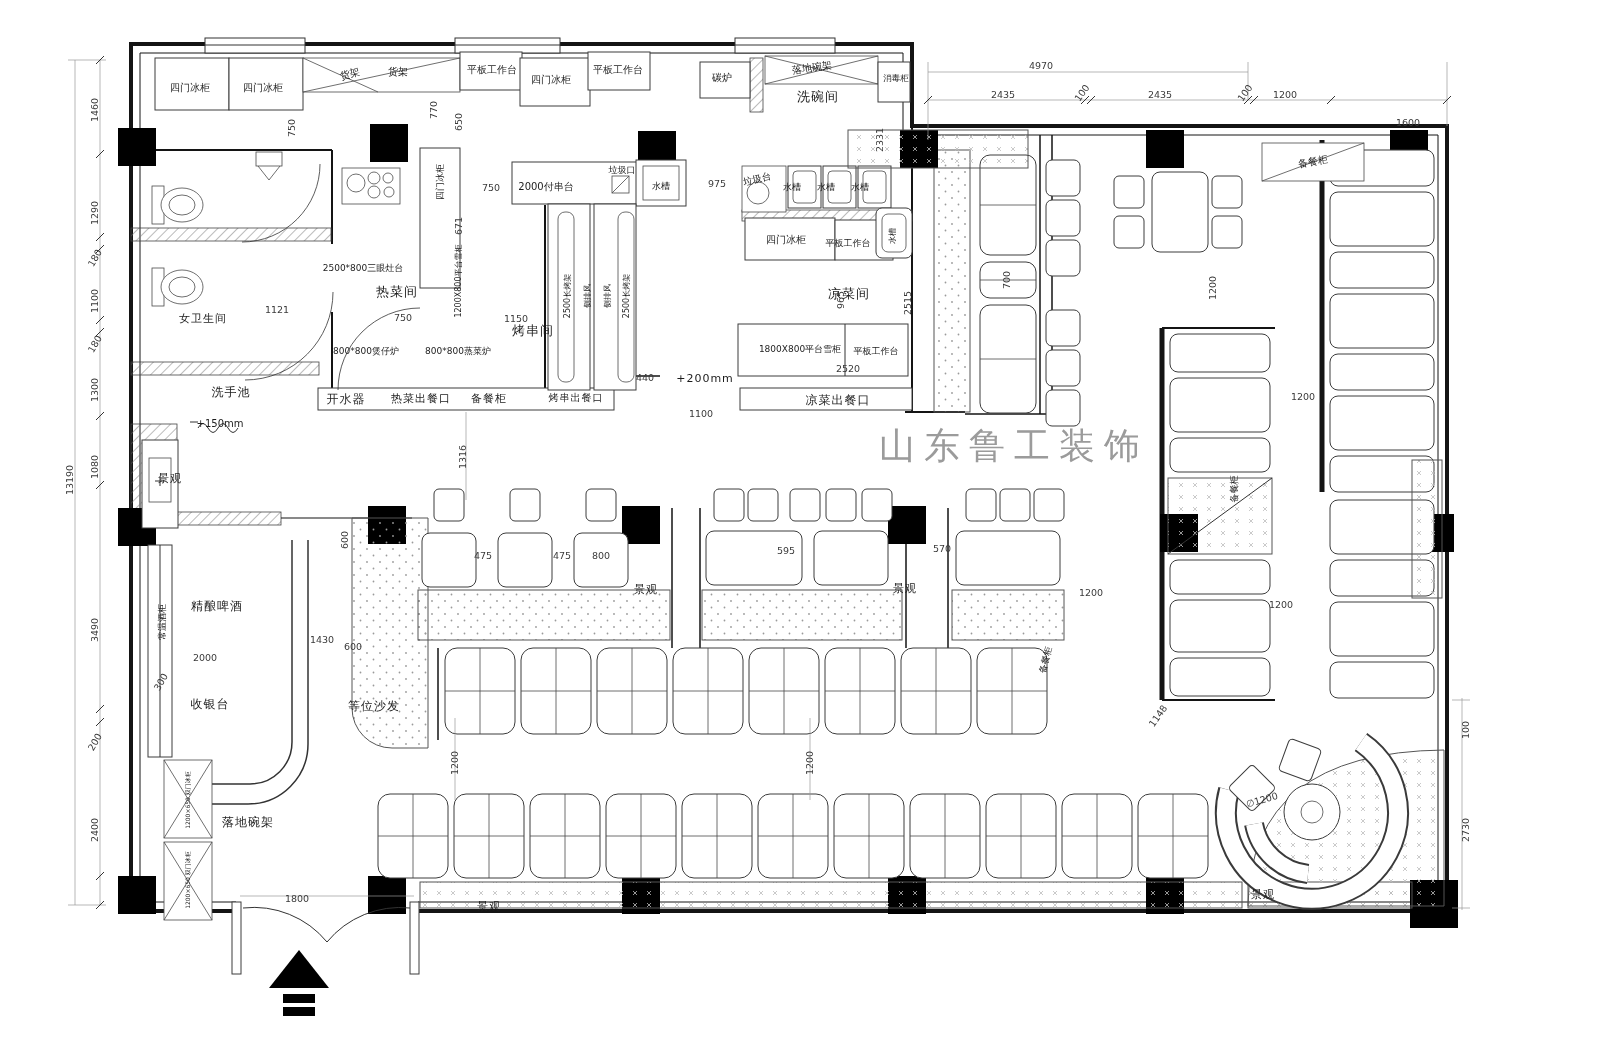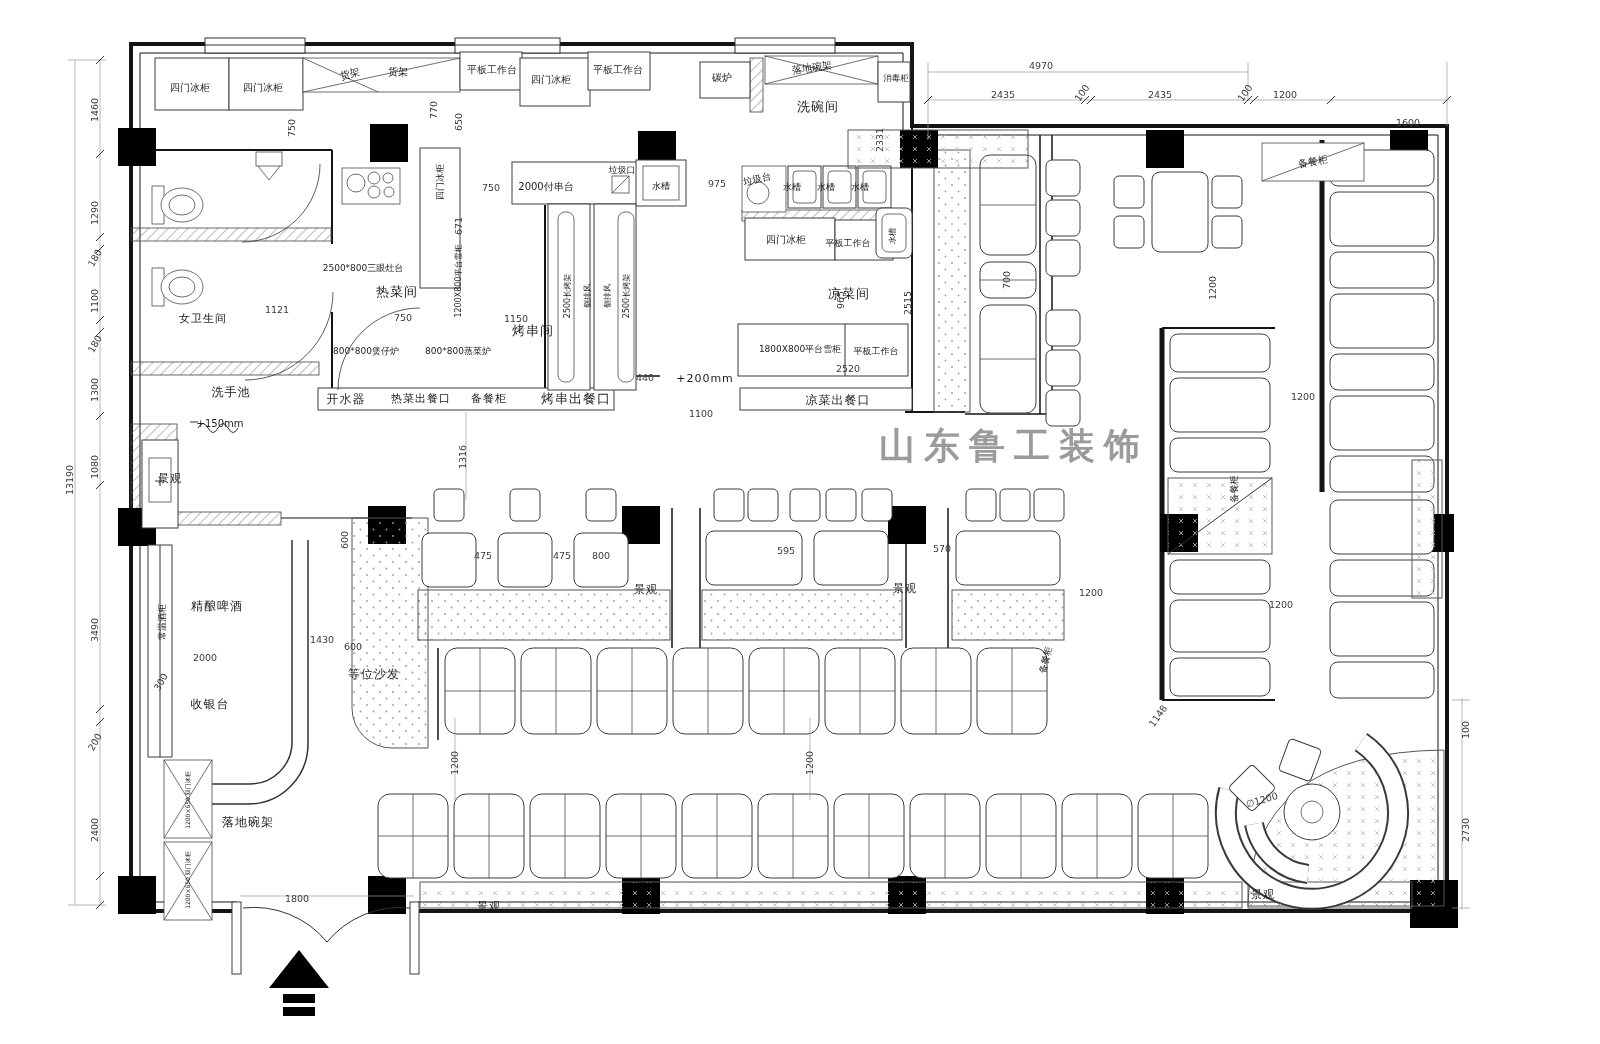--- a/index.html
+++ b/index.html
@@ -4,21 +4,21 @@
 <style>
   html,body{margin:0;padding:0;background:#e8e8e8;}
   .plan{position:relative;width:1600px;height:1044px;background:#ffffff;overflow:hidden;
         font-family:"DejaVu Sans",sans-serif;}
   .plan svg{position:absolute;left:0;top:0;}
   #labels{position:absolute;left:0;top:0;width:100%;height:100%;pointer-events:none;}
   .lbl{position:absolute;white-space:nowrap;color:#1c1c1c;line-height:1;}
   .l-e{font-size:10px;}
   .l-rm{font-size:13px;letter-spacing:1px;}
   .l-d{font-size:9.5px;color:#3a3a3a;}
-  .l-wm{font-size:36px;font-weight:bold;color:#9b9b9b;letter-spacing:9px;}
+  .l-wm{font-size:36px;font-weight:normal;color:#9b9b9b;letter-spacing:9px;}
   
   .w{stroke:#141414;fill:none;}
   .w2{stroke:#333;fill:none;}
   .eq{fill:#fff;stroke:#3c3c3c;stroke-width:1;}
   .eqt{fill:#fff;stroke:#4a4a4a;stroke-width:0.8;}
   .ht{fill:url(#hatch);stroke:#444;stroke-width:0.8;}
   .dt{fill:url(#dots);stroke:#555;stroke-width:1;}
   .xs{fill:url(#xpat);stroke:#555;stroke-width:1;}
   .col{fill:#000;}
   .dim{stroke:#999;stroke-width:0.7;fill:none;}
@@ -373,21 +373,21 @@
       <div class="lbl l-e" style="left: 190px; top: 88px; transform: translate(-50%, -50%);">四门冰柜</div>
       <div class="lbl l-e" style="left: 263px; top: 88px; transform: translate(-50%, -50%);">四门冰柜</div>
       <div class="lbl l-e" style="left: 350px; top: 74px; transform: translate(-50%, -50%) rotate(-16deg);">货架</div>
       <div class="lbl l-e" style="left: 398px; top: 72px; transform: translate(-50%, -50%);">货架</div>
       <div class="lbl l-e" style="left: 492px; top: 70px; transform: translate(-50%, -50%);">平板工作台</div>
       <div class="lbl l-e" style="left: 551px; top: 80px; transform: translate(-50%, -50%);">四门冰柜</div>
       <div class="lbl l-e" style="left: 618px; top: 70px; transform: translate(-50%, -50%);">平板工作台</div>
       <div class="lbl l-e" style="left: 722px; top: 78px; transform: translate(-50%, -50%);">碳炉</div>
       <div class="lbl l-e" style="left: 812px; top: 68px; transform: translate(-50%, -50%) rotate(-8deg);">落地碗架</div>
       <div class="lbl l-e" style="font-size: 8.5px; left: 896px; top: 78px; transform: translate(-50%, -50%);">消毒柜</div>
-      <div class="lbl l-rm" style="left: 818px; top: 106px; transform: translate(-50%, -50%);">洗碗间</div>
+      <div class="lbl l-rm" style="left: 818px; top: 96px; transform: translate(-50%, -50%);">洗碗间</div>
       <div class="lbl l-e" style="font-size: 9px; left: 622px; top: 170px; transform: translate(-50%, -50%);">垃圾口</div>
       <div class="lbl l-e" style="font-size: 9px; left: 661px; top: 186px; transform: translate(-50%, -50%);">水槽</div>
       <div class="lbl l-e" style="left: 546px; top: 187px; transform: translate(-50%, -50%);">2000付串台</div>
       <div class="lbl l-e" style="font-size: 9px; left: 440px; top: 182px; transform: translate(-50%, -50%) rotate(-90deg);">四门冰柜</div>
       <div class="lbl l-e" style="font-size: 9.5px; left: 757px; top: 179px; transform: translate(-50%, -50%) rotate(-14deg);">垃圾台</div>
       <div class="lbl l-e" style="font-size: 9px; left: 792px; top: 187px; transform: translate(-50%, -50%);">水槽</div>
       <div class="lbl l-e" style="font-size: 9px; left: 826px; top: 187px; transform: translate(-50%, -50%);">水槽</div>
       <div class="lbl l-e" style="font-size: 9px; left: 860px; top: 187px; transform: translate(-50%, -50%);">水槽</div>
       <div class="lbl l-e" style="left: 786px; top: 240px; transform: translate(-50%, -50%);">四门冰柜</div>
       <div class="lbl l-e" style="font-size: 9px; left: 848px; top: 243px; transform: translate(-50%, -50%);">平板工作台</div>
@@ -401,34 +401,34 @@
       <div class="lbl l-e" style="font-size: 8px; left: 568px; top: 296px; transform: translate(-50%, -50%) rotate(-90deg);">2500长烤架</div>
       <div class="lbl l-e" style="font-size: 8px; left: 588px; top: 296px; transform: translate(-50%, -50%) rotate(-90deg);">侧排风</div>
       <div class="lbl l-e" style="font-size: 8px; left: 608px; top: 296px; transform: translate(-50%, -50%) rotate(-90deg);">侧排风</div>
       <div class="lbl l-e" style="font-size: 8px; left: 627px; top: 296px; transform: translate(-50%, -50%) rotate(-90deg);">2500长烤架</div>
       <div class="lbl l-rm" style="left: 849px; top: 293px; transform: translate(-50%, -50%);">凉菜间</div>
       <div class="lbl l-e" style="font-size: 9px; left: 800px; top: 349px; transform: translate(-50%, -50%);">1800X800平台雪柜</div>
       <div class="lbl l-e" style="font-size: 9px; left: 876px; top: 351px; transform: translate(-50%, -50%);">平板工作台</div>
       <div class="lbl l-rm" style="font-size: 12px; left: 346px; top: 399px; transform: translate(-50%, -50%);">开水器</div>
       <div class="lbl l-rm" style="font-size: 11px; left: 421px; top: 398px; transform: translate(-50%, -50%);">热菜出餐口</div>
       <div class="lbl l-rm" style="font-size: 11px; left: 489px; top: 398px; transform: translate(-50%, -50%);">备餐柜</div>
-      <div class="lbl l-rm" style="font-size: 13px; left: 576px; top: 398px; transform: translate(-50%, -50%);">烤串出餐口</div>
+      <div class="lbl l-rm" style="font-size: 10px; left: 576px; top: 398px; transform: translate(-50%, -50%);">烤串出餐口</div>
       <div class="lbl l-rm" style="font-size: 12px; left: 838px; top: 400px; transform: translate(-50%, -50%);">凉菜出餐口</div>
       <div class="lbl l-rm" style="font-size: 11px; left: 190px; top: 318px; transform: translate(-50%, -50%); margin-left: 13px;">女卫生间</div>
       <div class="lbl l-rm" style="font-size: 12px; left: 231px; top: 392px; transform: translate(-50%, -50%);">洗手池</div>
       <div class="lbl l-e" style="font-size: 10px; left: 220px; top: 424px; transform: translate(-50%, -50%);">+150mm</div>
       <div class="lbl l-rm" style="font-size: 11px; left: 705px; top: 378px; transform: translate(-50%, -50%);">+200mm</div>
       <div class="lbl l-rm" style="font-size: 11px; left: 170px; top: 478px; transform: translate(-50%, -50%);">景观</div>
       <div class="lbl l-e" style="font-size: 9px; left: 162px; top: 622px; transform: translate(-50%, -50%) rotate(-90deg);">常温酒柜</div>
       <div class="lbl l-rm" style="font-size: 12px; left: 217px; top: 606px; transform: translate(-50%, -50%);">精酿啤酒</div>
       <div class="lbl l-rm" style="font-size: 12px; left: 210px; top: 704px; transform: translate(-50%, -50%);">收银台</div>
       <div class="lbl l-rm" style="font-size: 12px; left: 248px; top: 822px; transform: translate(-50%, -50%);">落地碗架</div>
       <div class="lbl l-e" style="font-size: 6px; left: 188px; top: 800px; transform: translate(-50%, -50%) rotate(-90deg);">1200×650 双门冰柜</div>
       <div class="lbl l-e" style="font-size: 6px; left: 188px; top: 880px; transform: translate(-50%, -50%) rotate(-90deg);">1200×650 双门冰柜</div>
-      <div class="lbl l-rm" style="font-size: 12px; left: 374px; top: 674px; transform: translate(-50%, -50%);">等位沙发</div>
+      <div class="lbl l-rm" style="font-size: 12px; left: 374px; top: 706px; transform: translate(-50%, -50%);">等位沙发</div>
       <div class="lbl l-rm" style="font-size: 11px; left: 646px; top: 589px; transform: translate(-50%, -50%);">景观</div>
       <div class="lbl l-rm" style="font-size: 11px; left: 905px; top: 588px; transform: translate(-50%, -50%);">景观</div>
       <div class="lbl l-rm" style="font-size: 11px; left: 489px; top: 906px; transform: translate(-50%, -50%);">景观</div>
       <div class="lbl l-rm" style="font-size: 11px; left: 1263px; top: 894px; transform: translate(-50%, -50%);">景观</div>
       <div class="lbl l-e" style="left: 1313px; top: 162px; transform: translate(-50%, -50%) rotate(-10deg);">备餐柜</div>
       <div class="lbl l-e" style="font-size: 9px; left: 1234px; top: 489px; transform: translate(-50%, -50%) rotate(-90deg);">备餐柜</div>
       <div class="lbl l-e" style="font-size: 9px; left: 1046px; top: 660px; transform: translate(-50%, -50%) rotate(-75deg);">备餐柜</div>
       <div class="lbl l-d" style="left: 1041px; top: 66px; transform: translate(-50%, -50%);">4970</div>
       <div class="lbl l-d" style="left: 1003px; top: 95px; transform: translate(-50%, -50%);">2435</div>
       <div class="lbl l-d" style="left: 1082px; top: 93px; transform: translate(-50%, -50%) rotate(-55deg);">100</div>

